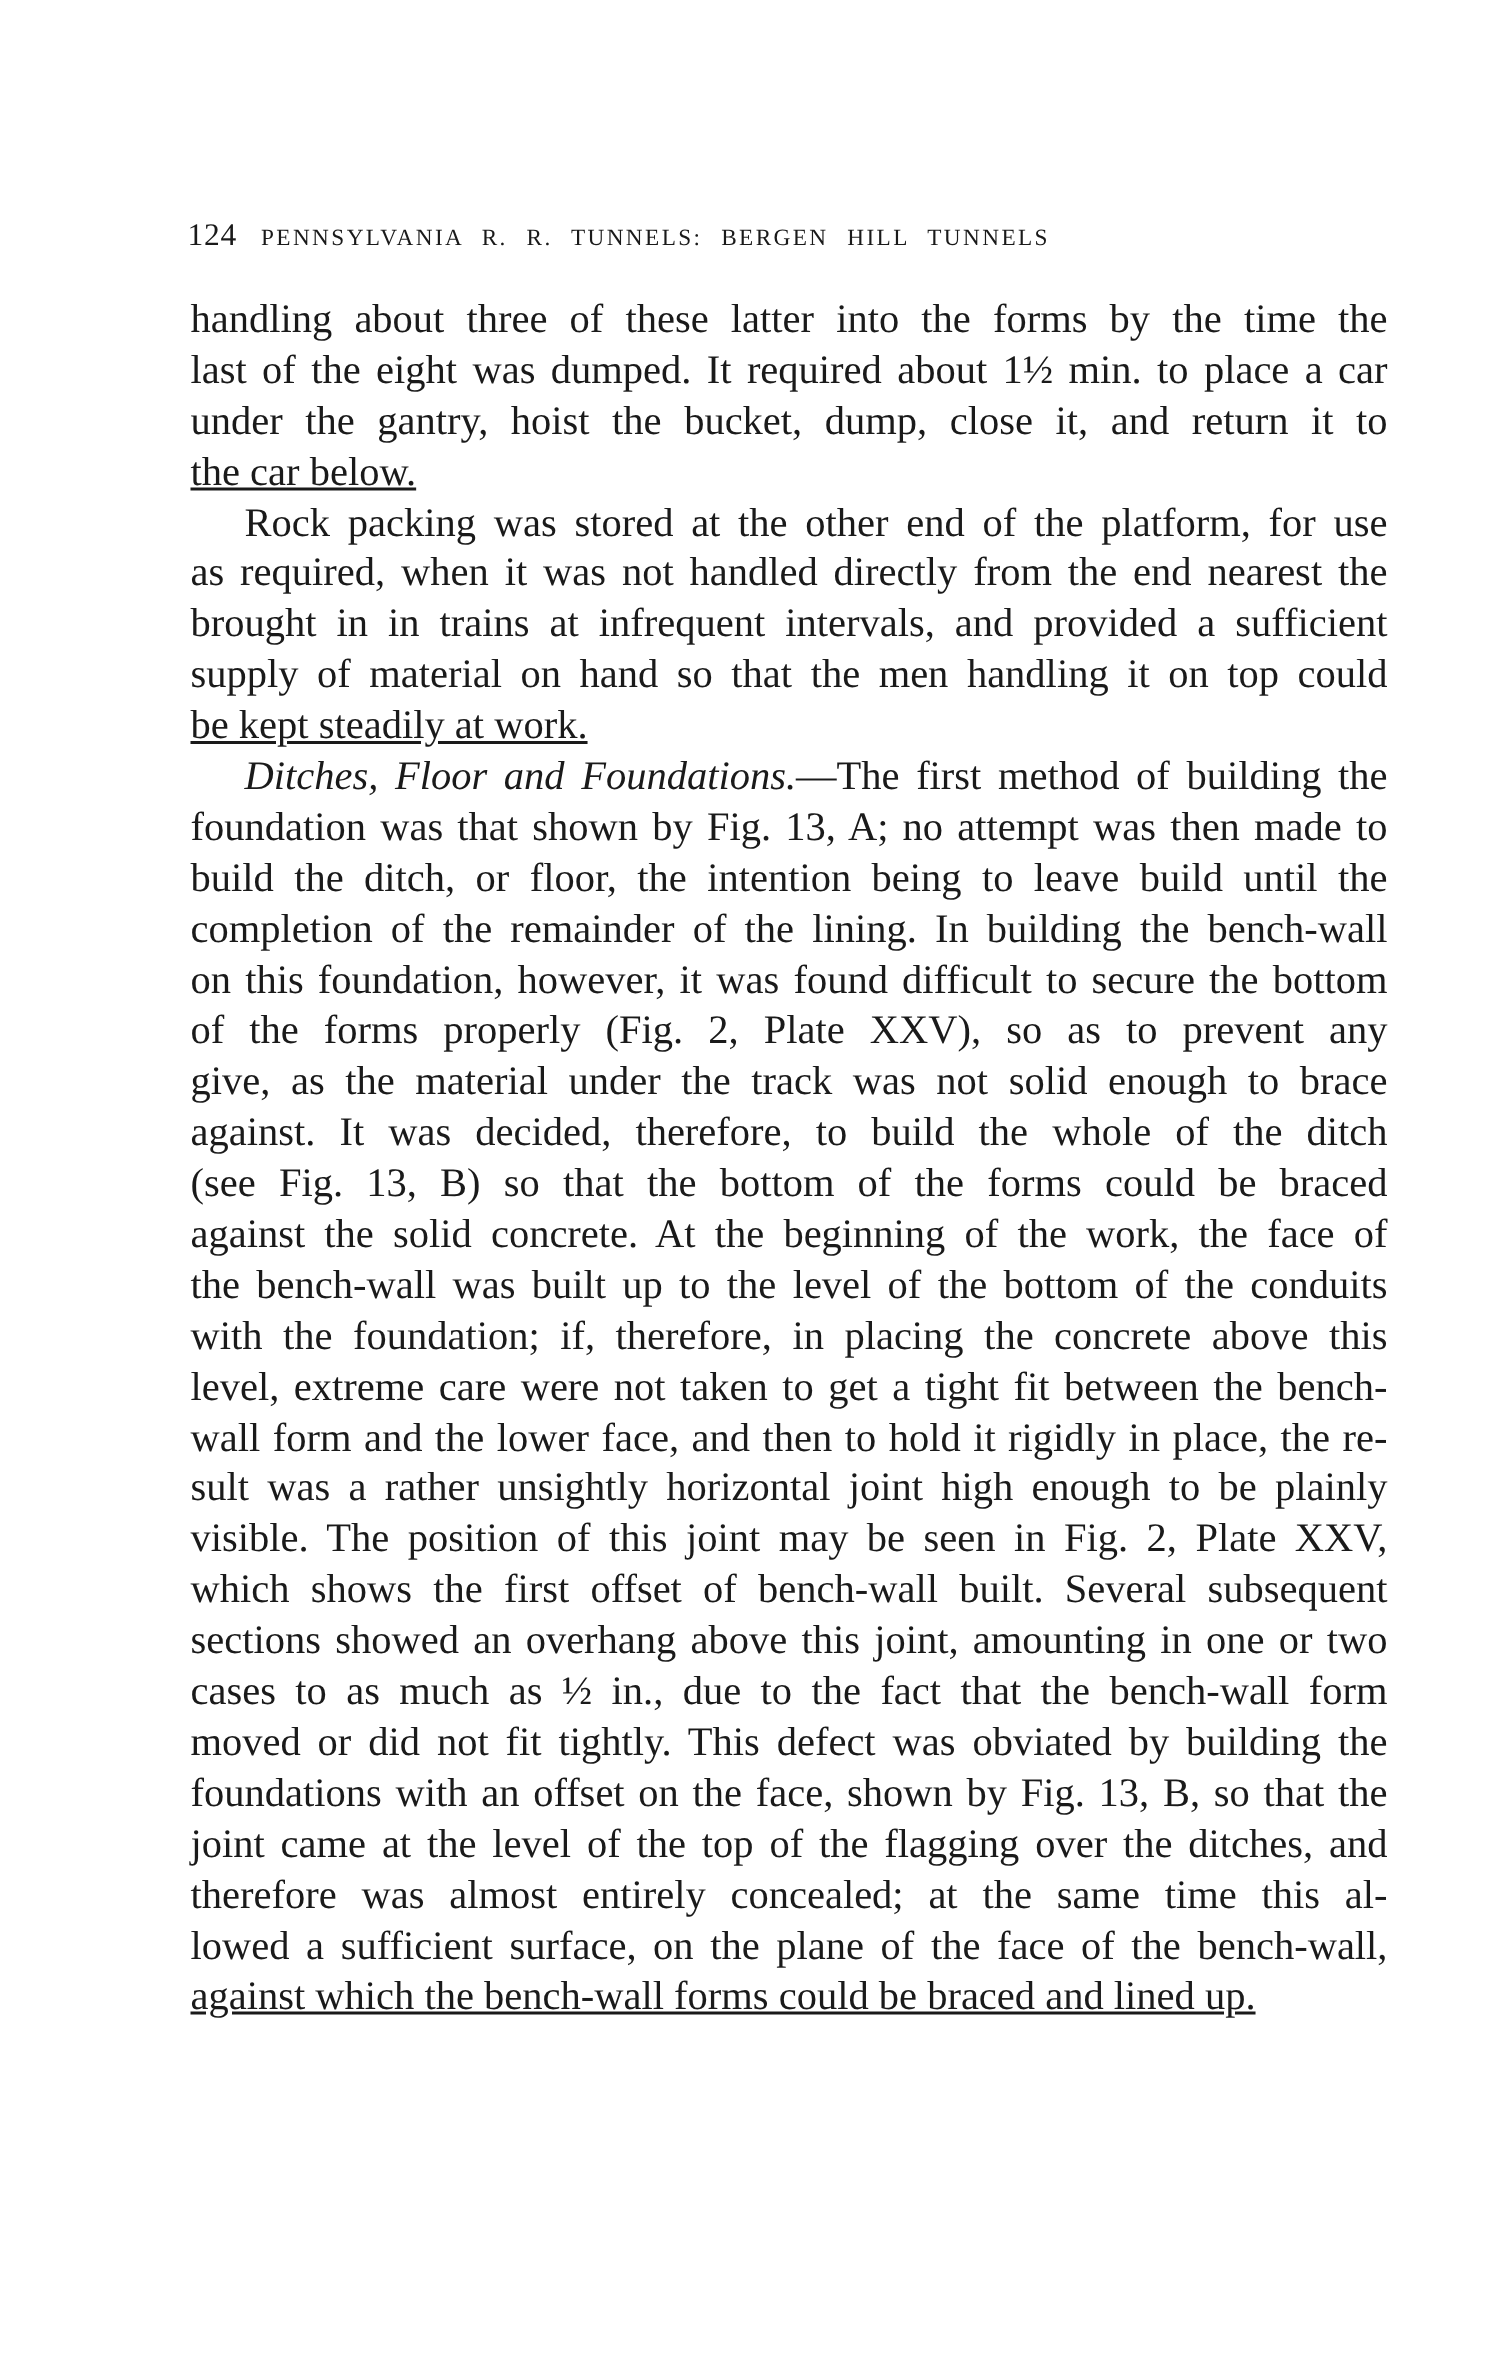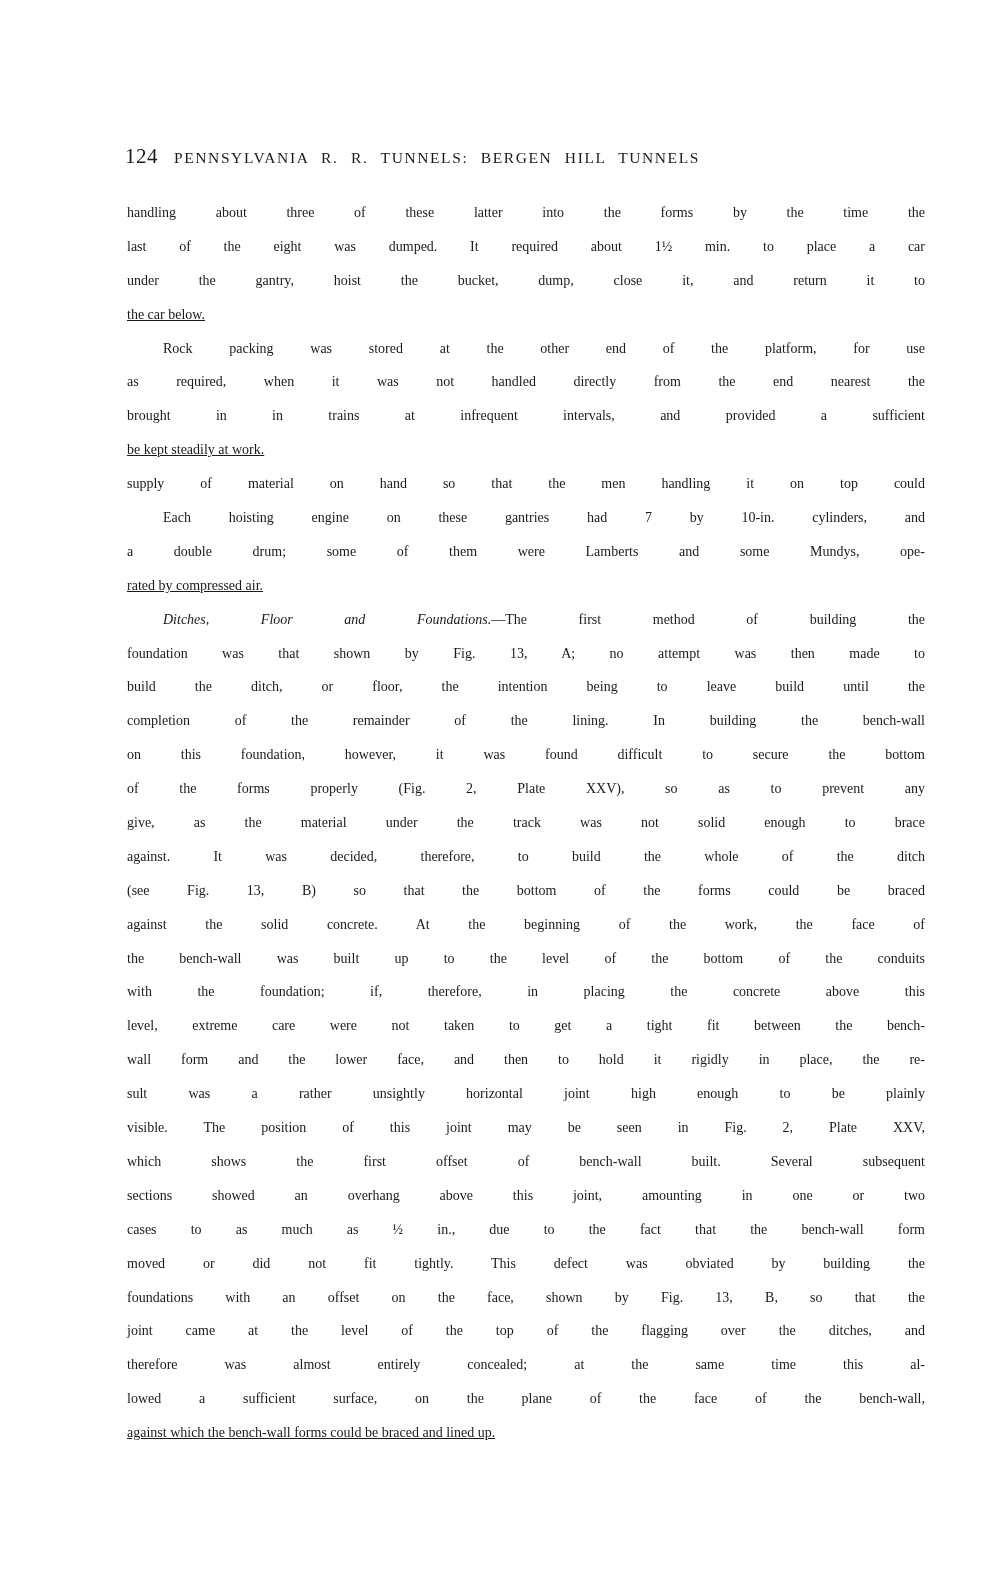--- a/index.html
+++ b/index.html
@@ -40,21 +40,21 @@
       font-size: 15.5px;
       letter-spacing: 1.6px;
       word-spacing: 7px;
     }
     .body-text {
       position: absolute;
       left: 127px;
       top: 196px;
       width: 798px;
       font-family: "Liberation Serif", serif;
-      font-size: 14px;
+      font-size: 27px;
       line-height: 33.9px;
     }
     .para {
       margin: 0;
     }
     .line {
       display: block;
       height: 33.9px;
       white-space: nowrap;
       text-align: justify;
@@ -87,29 +87,24 @@
       <span class="line">handling about three of these latter into the forms by the time the</span>
       <span class="line">last of the eight was dumped.  It required about 1½ min. to place a car</span>
       <span class="line">under the gantry, hoist the bucket, dump, close it, and return it to</span>
       <span class="line last">the car below.</span>
     </div>
 
     <div class="para">
       <span class="line first">Rock packing was stored at the other end of the platform, for use</span>
       <span class="line">as required, when it was not handled directly from the end nearest the</span>
       <span class="line">brought in in trains at infrequent intervals, and provided a sufficient</span>
+      <span class="line">supply of material on hand so that the men handling it on top could</span>
       <span class="line last">be kept steadily at work.</span>
-      <span class="line">supply of material on hand so that the men handling it on top could</span>
     </div>
 
-    <div class="para">
-      <span class="line first">Each hoisting engine on these gantries had 7 by 10-in. cylinders, and</span>
-      <span class="line">a double drum; some of them were Lamberts and some Mundys, ope-</span>
-      <span class="line last">rated by compressed air.</span>
-    </div>
 
     <div class="para">
       <span class="line first"><span class="italic">Ditches, Floor and Foundations.</span><span>—The first method of building the</span></span>
       <span class="line">foundation was that shown by Fig. 13, A; no attempt was then made to</span>
       <span class="line">build the ditch, or floor, the intention being to leave build until the</span>
       <span class="line">completion of the remainder of the lining.  In building the bench-wall</span>
       <span class="line">on this foundation, however, it was found difficult to secure the bottom</span>
       <span class="line">of the forms properly (Fig. 2, Plate XXV), so as to prevent any</span>
       <span class="line">give, as the material under the track was not solid enough to brace</span>
       <span class="line">against.  It was decided, therefore, to build the whole of the ditch</span>

